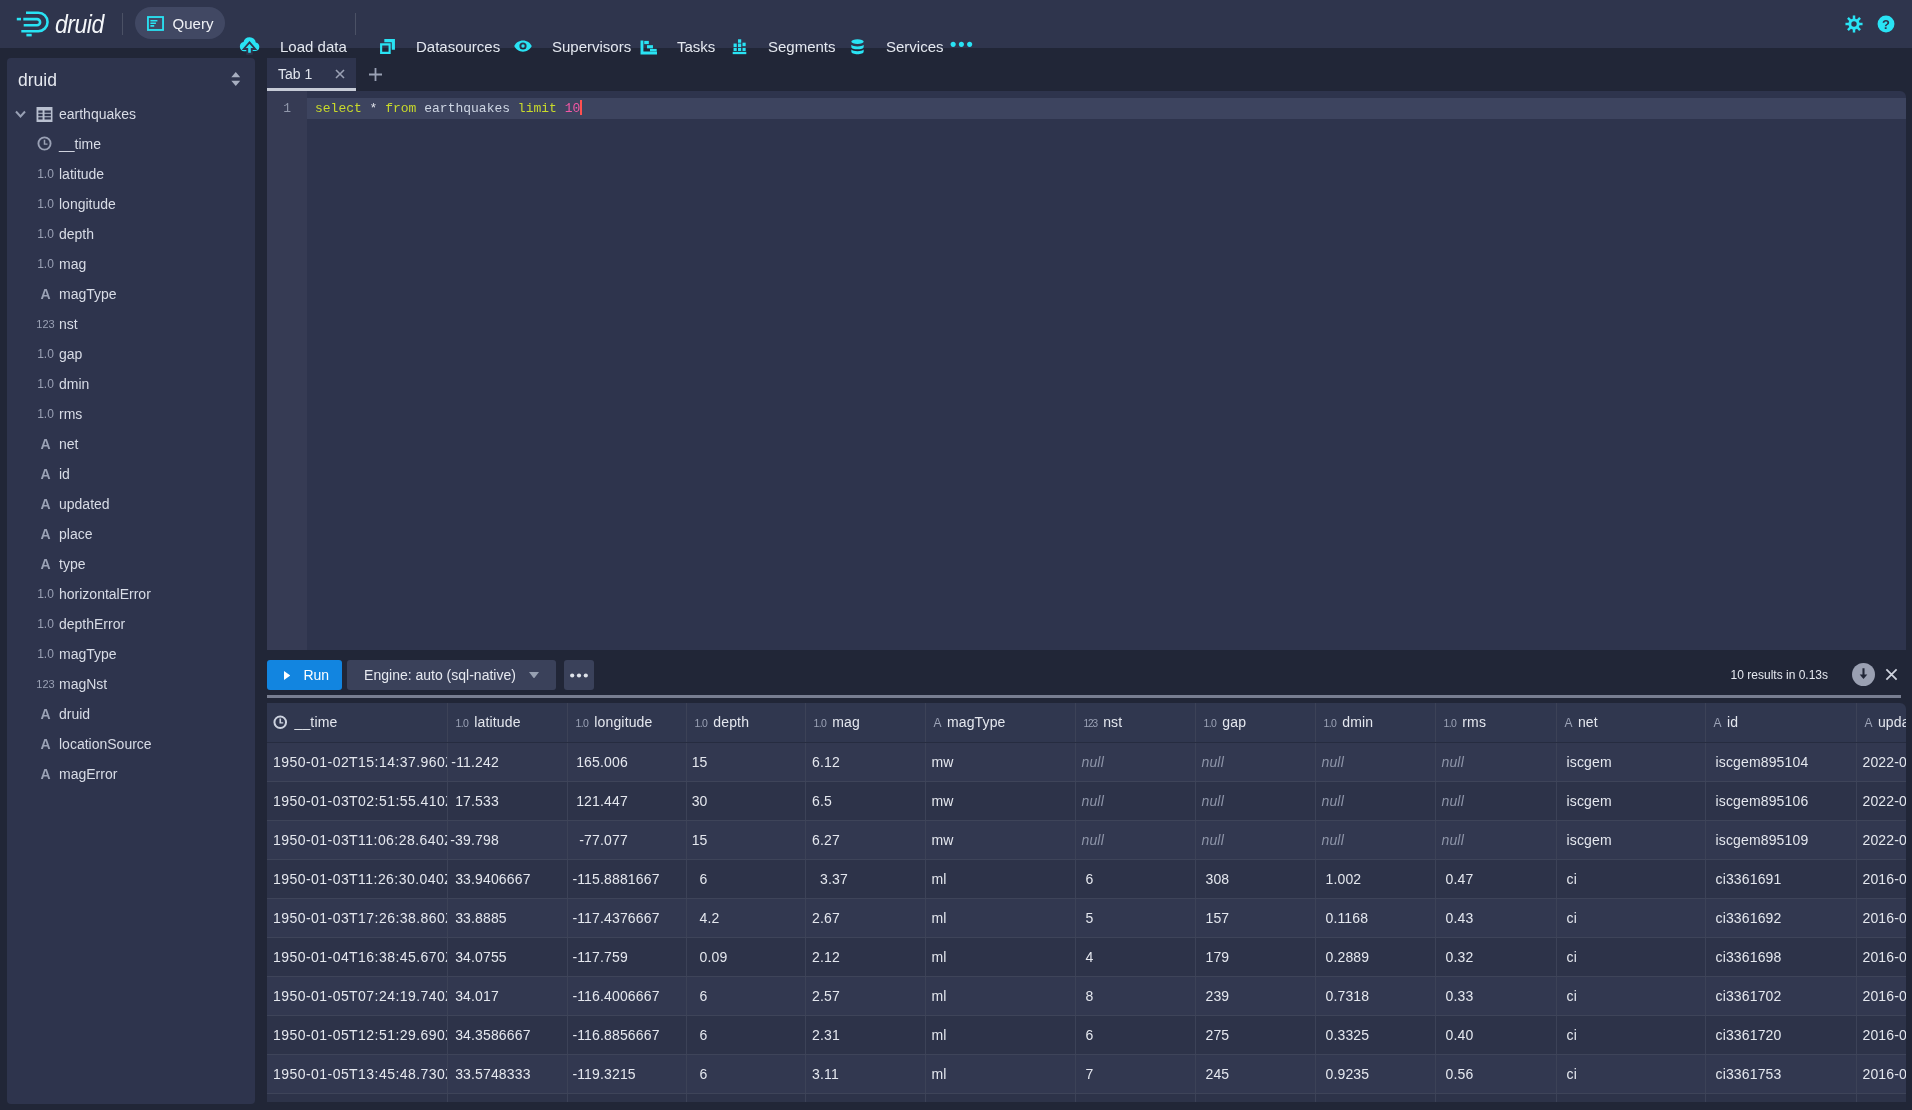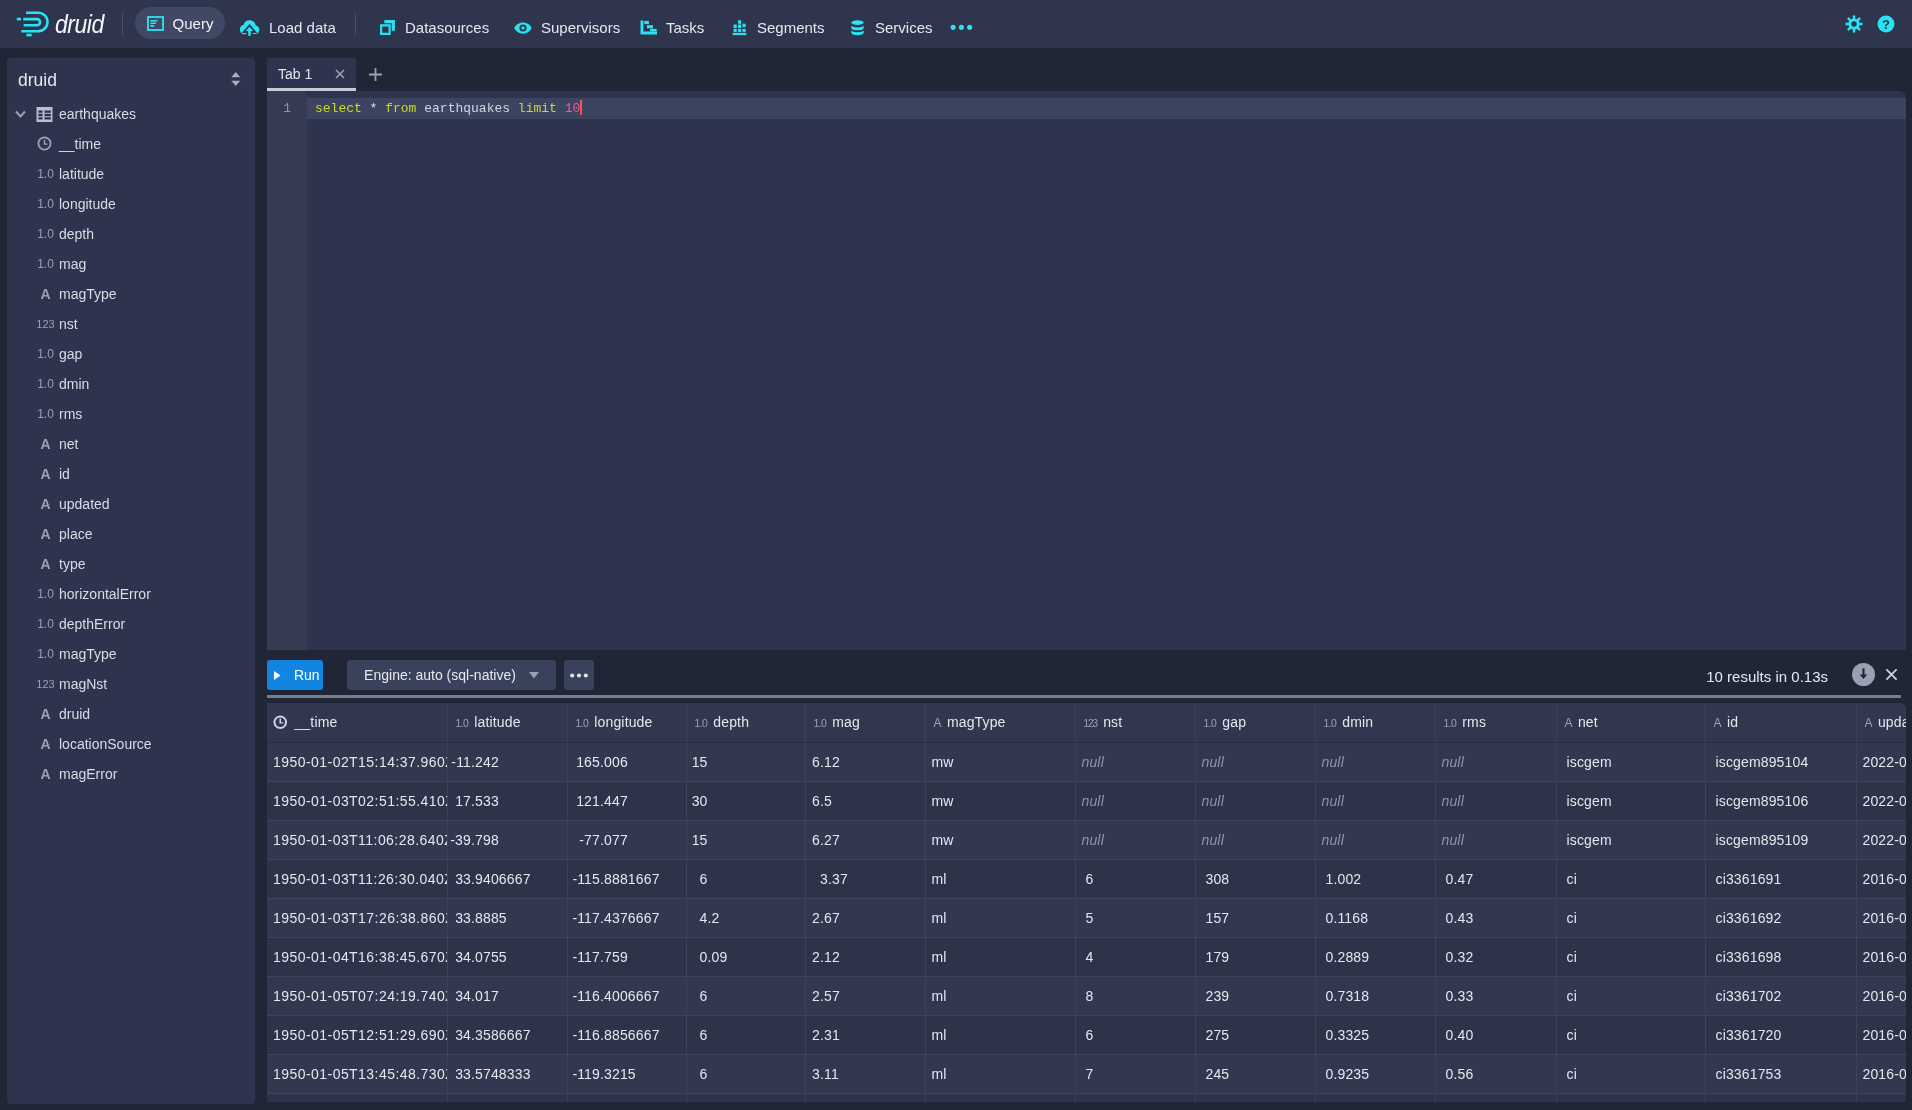--- a/index.html
+++ b/index.html
@@ -4,21 +4,21 @@
 <style>
   * { margin:0; padding:0; box-sizing:border-box; }
   html,body { width:1912px; height:1110px; overflow:hidden; }
   body { background:#212637; font-family:"Liberation Sans", sans-serif; color:#e2e6ee; }
   .abs { position:absolute; }
 
   
   .nav { position:absolute; left:0; top:0; width:1912px; height:48px; background:#2f354d; }
   .brand { position:absolute; left:55px; top:10px; font-size:25px; font-style:italic; color:#f4f6f9; letter-spacing:-0.5px; transform:scaleX(.92); transform-origin:left; }
   .vsep { position:absolute; top:13px; width:1px; height:22px; background:#4b5165; }
-  .navitem { position:absolute; top:0; height:55px; display:flex; align-items:center; gap:9px; font-size:15px; color:#e4e8f0; }
+  .navitem { position:absolute; top:0; height:55px; display:flex; align-items:flex-end; gap:20px; font-size:15px; color:#e4e8f0; }
   .pill { position:absolute; left:135px; top:7px; width:90px; height:32px; border-radius:16px; background:#414863; display:flex; align-items:center; justify-content:center; gap:9px; font-size:15px; color:#f0f2f6; }
   .cy { color:#29e3f4; fill:#29e3f4; }
 
   
   .side { position:absolute; left:7px; top:58px; width:248px; height:1046px; background:#2e344d; border-radius:4px; }
   .sidehead { position:absolute; left:11px; top:12px; font-size:17.5px; color:#e6e9f0; }
   .treerow { position:absolute; left:0; width:248px; height:30px; display:flex; align-items:center; }
   .ticon { position:absolute; left:29px; width:19px; text-align:center; color:#9aa1b5; font-size:12px; line-height:16px; }
   .tlabel { position:absolute; left:52px; font-size:14px; color:#d8dce6; }
 
@@ -31,24 +31,24 @@
   .editor { position:absolute; left:267px; top:91px; width:1639px; height:559px; background:#2e344d; border-top-right-radius:6px; overflow:hidden; }
   .gutter { position:absolute; left:0; top:0; width:40px; height:559px; background:#363b54; color:#9097ab; font-family:"Liberation Mono",monospace; font-size:13px; }
   .activeline { position:absolute; left:40px; top:7px; width:1599px; height:21px; background:#3d445f; }
   .codeline { position:absolute; left:48px; top:7px; height:21px; line-height:21px; font-family:"Liberation Mono",monospace; font-size:13px; white-space:pre; }
   .kw { color:#c9da2a; } .num { color:#f257a5; } .id { color:#ced6e4; } .op { color:#e0e3ea; }
   .cursor { display:inline-block; width:2px; height:15px; background:#ff5050; vertical-align:-3px; margin-left:0px; }
 
   
   .runbar { position:absolute; left:267px; top:650px; width:1639px; height:53px; }
   .btn { position:absolute; top:10px; height:30px; border-radius:3px; display:flex; align-items:center; justify-content:center; font-size:14px; color:#e6e9f0; }
-  .runbtn { left:0; width:56px; background:#1285e0; color:#fff; gap:13px; padding-left:4px; }
+  .runbtn { left:0; width:75px; background:#1285e0; color:#fff; gap:13px; padding-left:4px; }
   .enginebtn { left:80px; width:209px; background:#3a415a; gap:10px; }
   .morebtn { left:297px; width:30px; background:#3a415a; letter-spacing:1px; }
-  .resinfo { position:absolute; top:18px; right:78px; font-size:15px; color:#e6e9f0; }
+  .resinfo { position:absolute; top:18px; right:78px; font-size:12px; color:#e6e9f0; }
   .divider { position:absolute; left:0px; top:45px; width:1634px; height:3px; background:#787e91; }
 
   
   .results { position:absolute; left:267px; top:703px; width:1639px; height:399px; overflow:hidden; border-top-right-radius:6px; }
   table { border-collapse:collapse; table-layout:fixed; width:1789px; font-size:14px; }
   td,th { height:39px; padding:0 0 0 6px; text-align:left; font-weight:normal; overflow:hidden; white-space:nowrap; border-left:1px solid #3c4257; border-bottom:1px solid #3e4459; font-size:14px; color:#e4e7ee; letter-spacing:0.15px; }
   td:first-child, th:first-child { border-left:none; }
   thead th { background:#30374f; border-bottom-color:#262c40; padding-left:8px; }
   thead th:first-child { padding-left:6px; }
   tr.odd td { background:#323850; }

